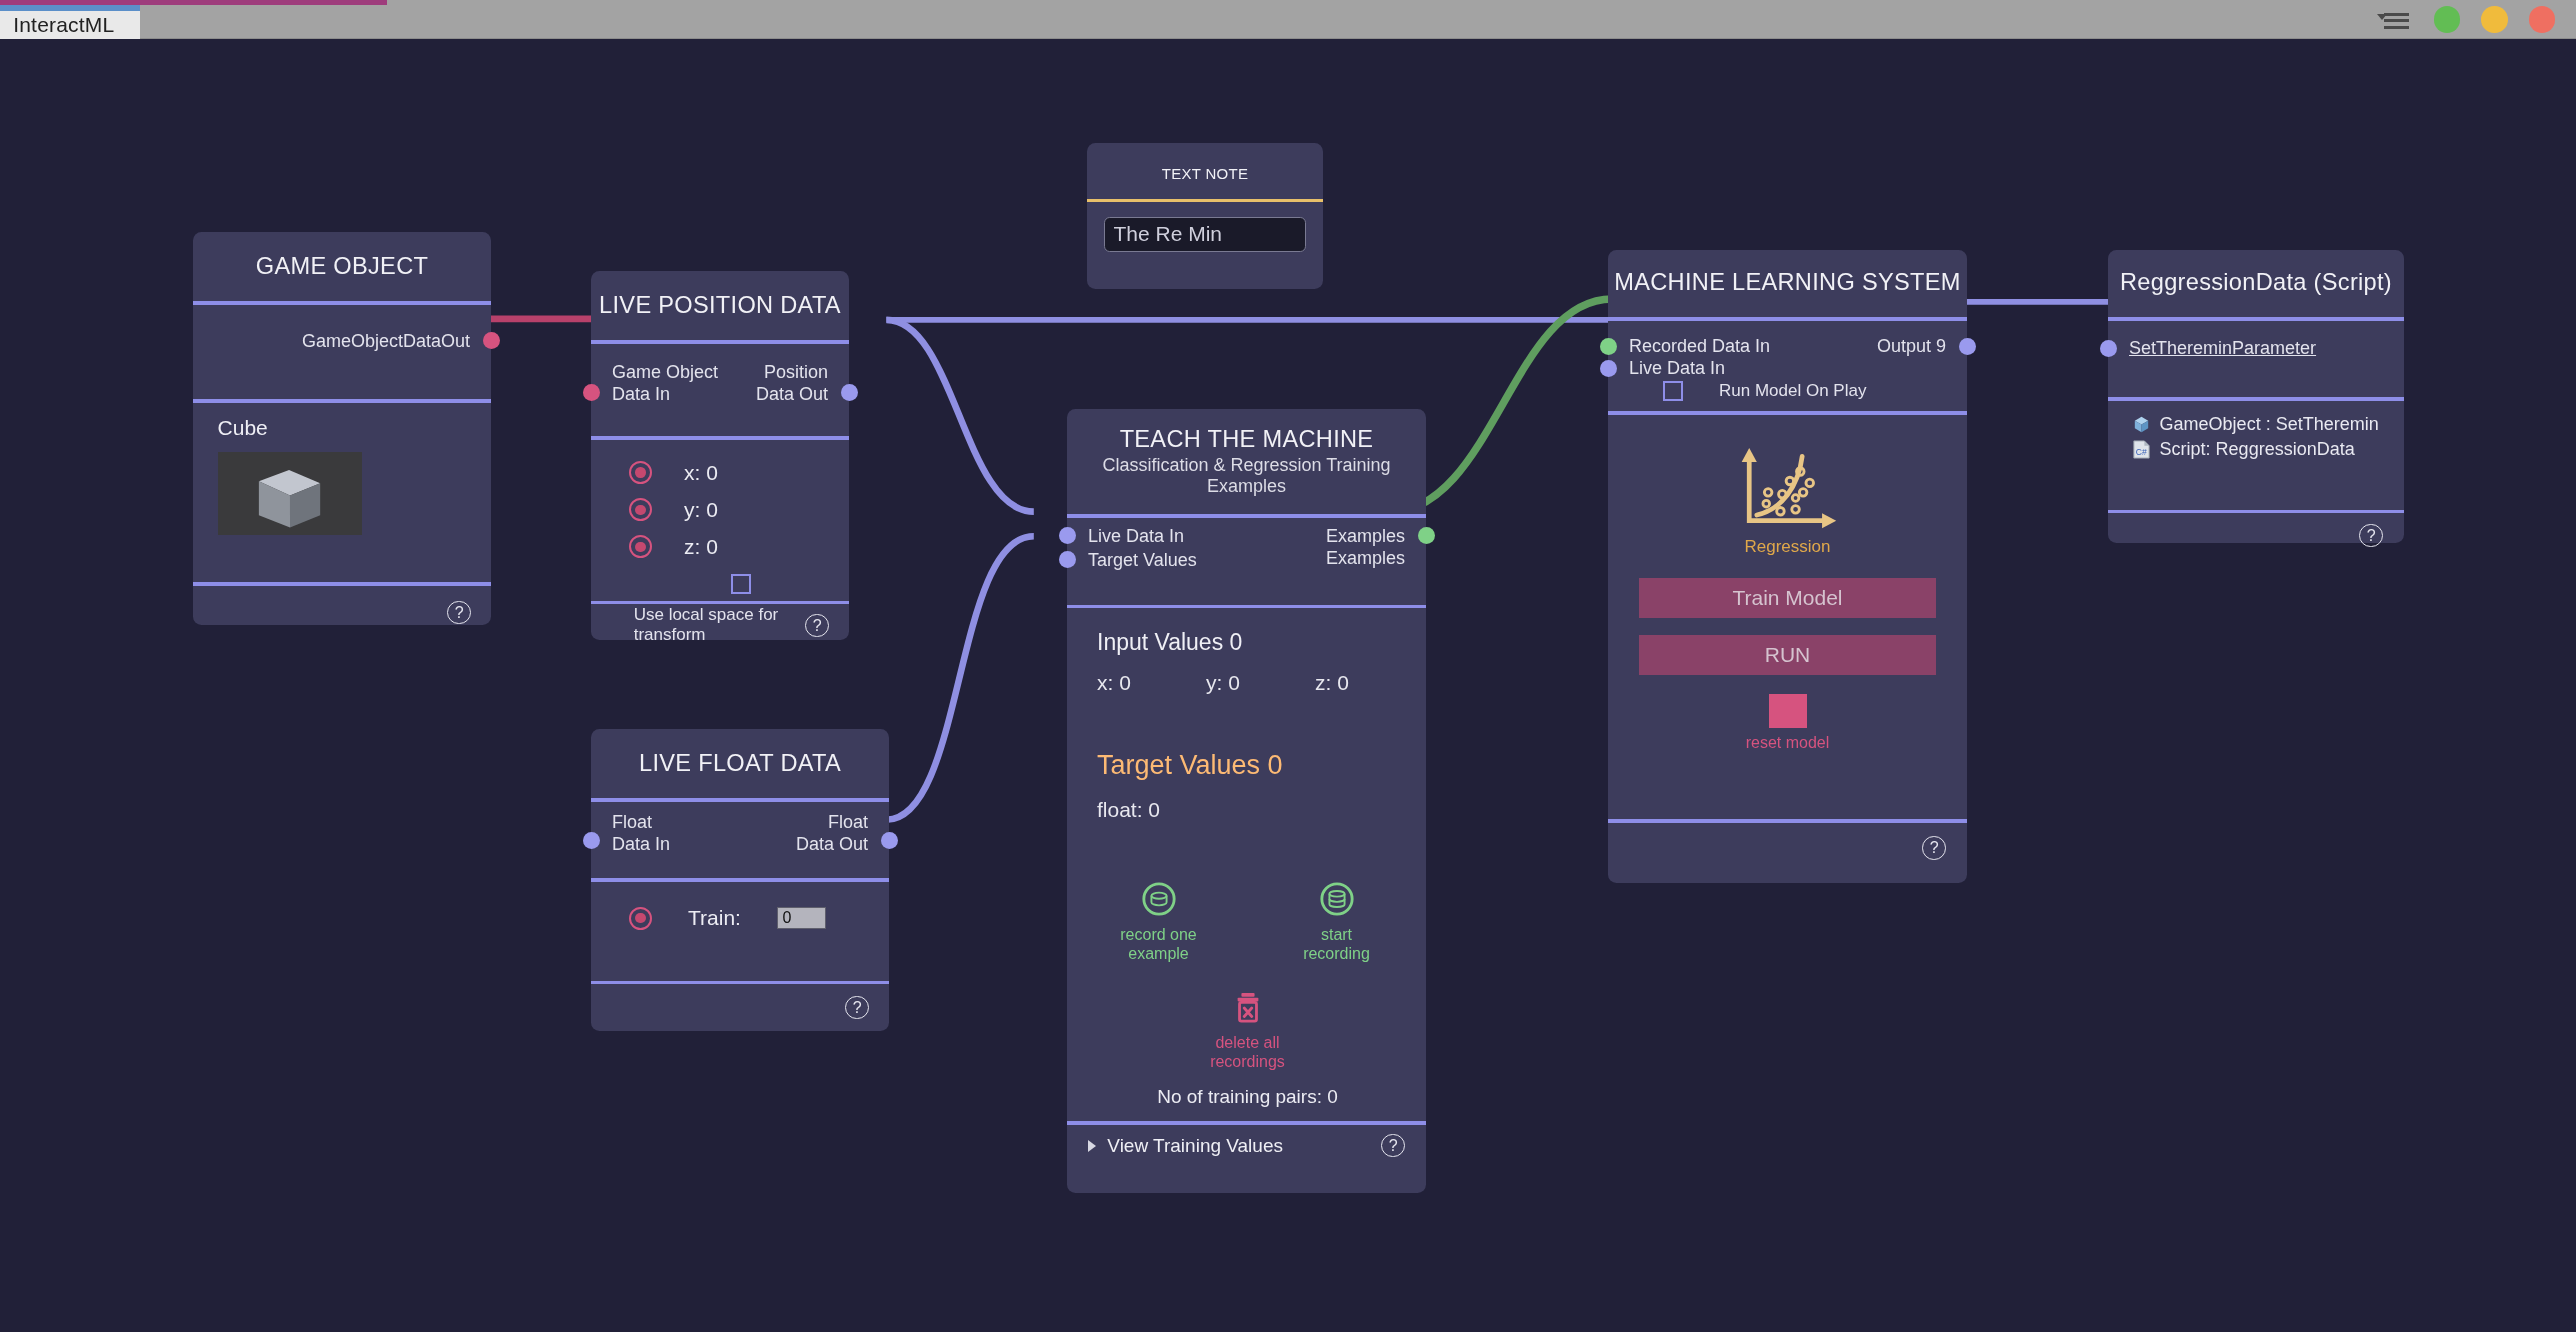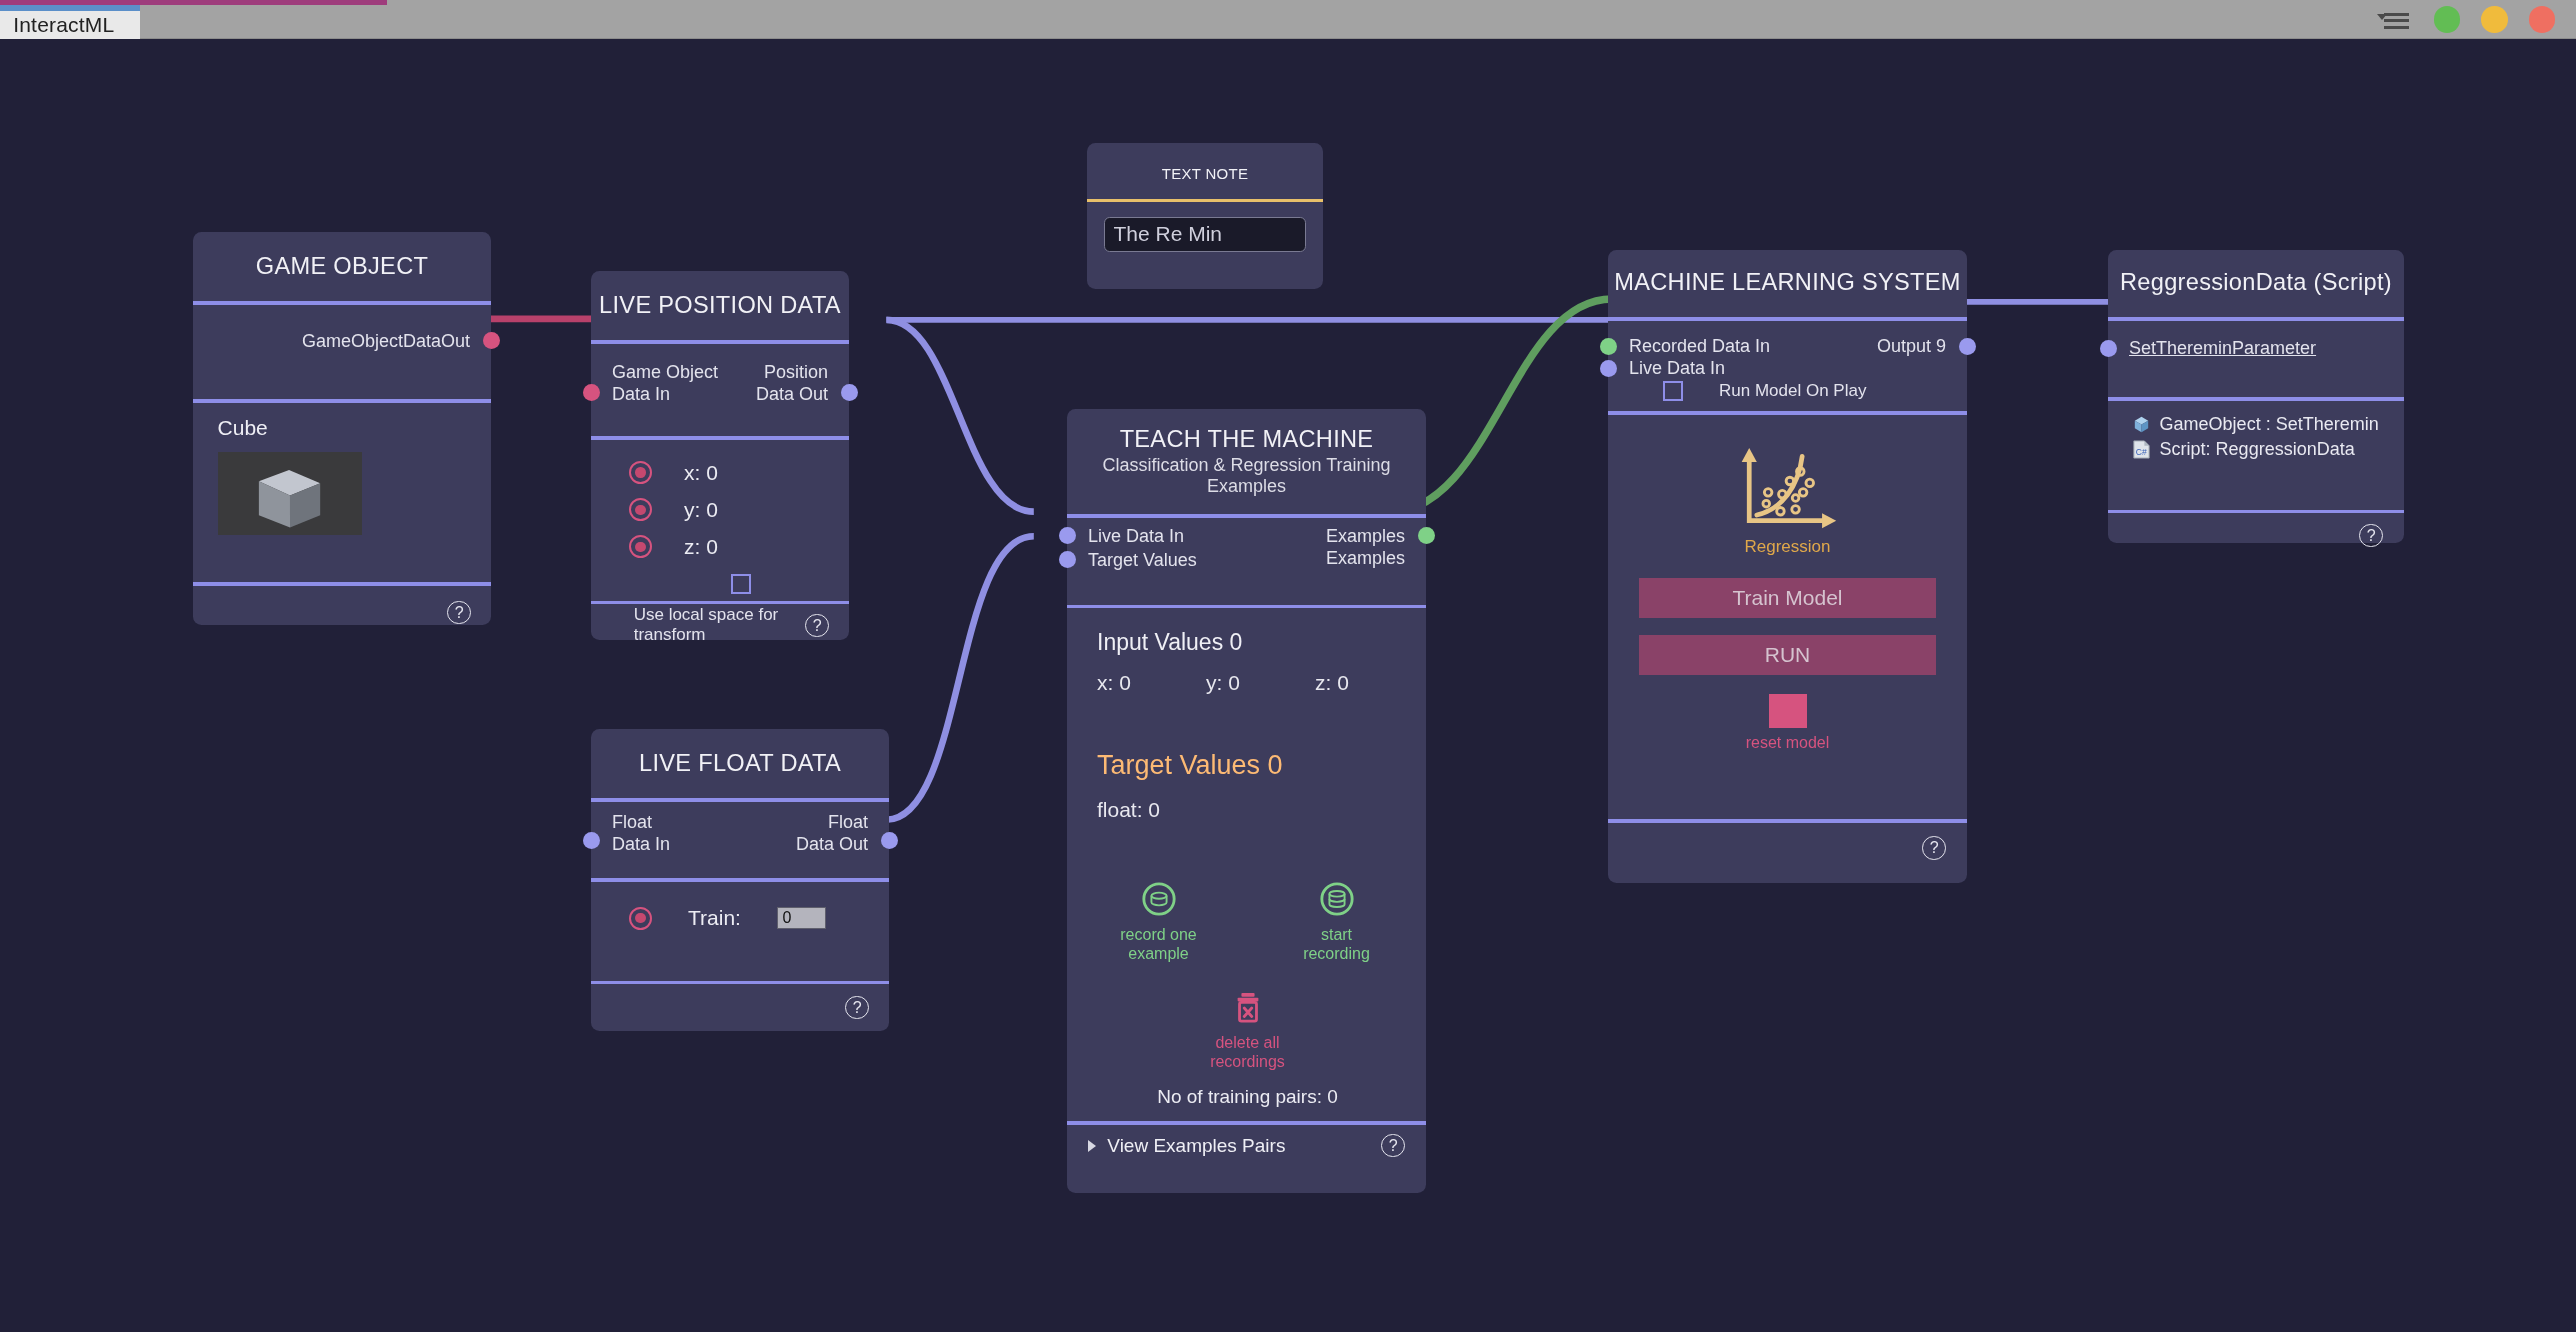--- a/index.html
+++ b/index.html
@@ -364,21 +364,21 @@
           </div>
         </div>
       </div>
 
       <div style="text-align:center;font-size:19px;color:#ececf3;margin-top:15px;">No of training pairs: 0</div>
     </div>
 
     <div class="divider" style="margin-top:13.2px;"></div>
     <div style="position:relative;height:42px;display:flex;align-items:center;padding-left:21px;gap:11.3px;">
       <span class="tri-small"></span>
-      <span style="font-size:19px;color:#efeff5;">View Examples Pairs</span>
+      <span style="font-size:19px;color:#efeff5;">View Training Values</span>
       <div class="help-badge" style="right:21px; top:8.5px;">?</div>
     </div>
   </div>
 
   <div class="node" style="left:1608px; top:211px; width:359px; height:633px;">
     <div class="node-title" style="padding-top:19px;">MACHINE LEARNING SYSTEM</div>
     <div class="divider" style="margin-top:21px;"></div>
     <div class="port-row" style="height:90px;">
       <span class="port-dot dot-green" style="left:-8.5px; top:17px;"></span>
       <span class="port-label port-left" style="top:14px;">Recorded Data In</span>

